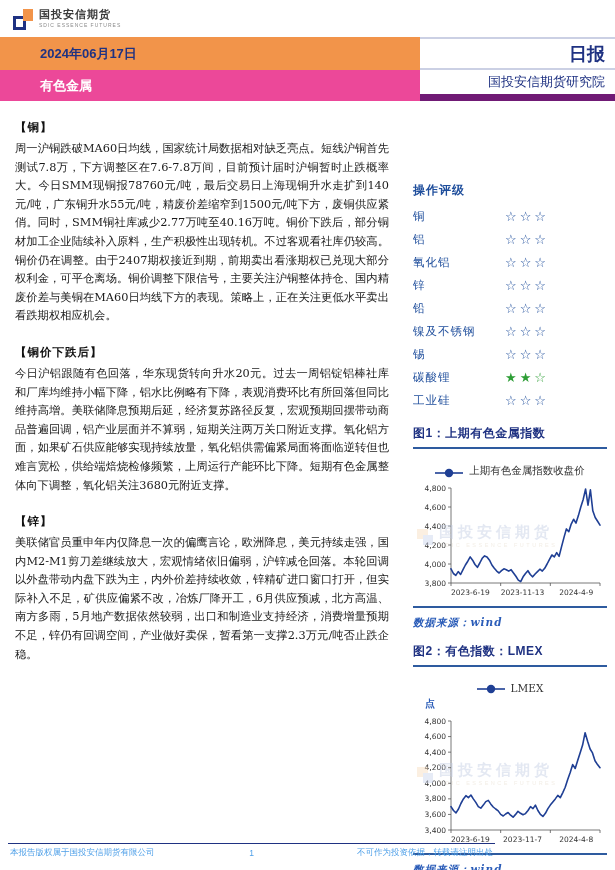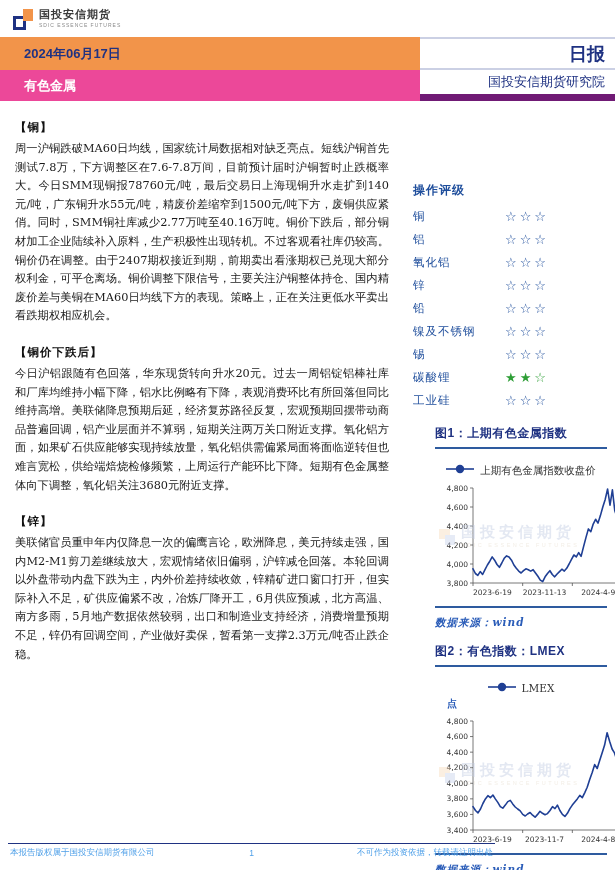--- a/index.html
+++ b/index.html
@@ -14,21 +14,21 @@
   .logo-icon .sq-blue { position:absolute; left:0; bottom:0; width:13px; height:14px; border:3px solid #1F3282; background:#fff; }
   .logo-icon .sq-orange { position:absolute; right:1px; top:0; width:10px; height:12px; background:#F2944A; }
   .logo-texts { display:flex; flex-direction:column; line-height:1; }
   .logo-name { font-family:"Liberation Sans",sans-serif; font-weight:bold; font-size:11px; color:#3a3a3a; letter-spacing:1px; }
   .logo-sub { font-family:"Liberation Sans",sans-serif; font-size:5px; color:#8a8a8a; letter-spacing:1px; margin-top:3px; }
   
   .banner { position:absolute; top:37px; left:0; width:615px; font-family:"Liberation Sans",sans-serif; }
   .b-row { display:flex; }
   .b-row1 { height:33px; }
   .b-row2 { height:31px; }
-  .cell-left { width:452px; display:flex; align-items:center; padding-left:24px; }
+  .cell-left { width:452px; display:flex; align-items:center; padding-left:40px; }
   .cell-mid { width:210px; background:#fff; display:flex; align-items:center; justify-content:flex-end; padding-right:10px; }
   .cell-right { flex:1; }
   .bg-orange { background:#F2944A; }
   .bg-navy { background:#ec4899; }
   .mid-1 { border-top:2px solid #CBD0E4; border-bottom:2px solid #CBD0E4; }
   .mid-2 { border-bottom:7px solid #701a75; }
   .banner-date { color:#1F3282; font-weight:bold; font-size:13px; }
   .banner-report-type { color:#1F3282; font-weight:bold; font-size:18px; }
   .banner-section { color:#ffffff; font-weight:bold; font-size:13px; }
   .banner-org { color:#1F3282; font-size:13px; }
@@ -39,23 +39,23 @@
   .sec-body { font-size:11.3px; line-height:18.6px; text-align:justify; color:#1a1a1a; margin:0; }
   
   .sidebar { position:absolute; left:413px; top:182px; width:194px; }
   .ratings-title { color:#1F4E9C; font-weight:bold; font-size:12px; margin-bottom:6px; letter-spacing:1px; }
   .rating-row { display:flex; align-items:center; height:23px; color:#1F4E9C; font-size:11.5px; }
   .rating-name { width:92px; letter-spacing:1px; }
   .rating-stars { font-size:13px; letter-spacing:3px; font-family:"DejaVu Sans",sans-serif; }
   .stars-green { color:#2E9E36; }
   .stars-blue { color:#1F4E9C; }
   
-  .chart-block { margin-top:13px;margin-left:22px; }
+  .chart-block { margin-top:13px; }
   .chart-title { font-family:"Liberation Sans",sans-serif; color:#1F3282; font-weight:bold; font-size:12px; padding-bottom:5px; border-bottom:2px solid #2E5B9F; letter-spacing:0.5px; }
-  .chart-legend { display:flex; justify-content:center; align-items:flex-start; gap:6px; margin-top:15px; font-size:10.5px; color:#333; }
+  .chart-legend { display:flex; justify-content:center; align-items:flex-end; gap:6px; margin-top:15px; font-size:10.5px; color:#333; }
   .unit-label { color:#2A5CB8; font-weight:bold; font-size:10px; margin:3px 0 0 12px; }
   .chart-wrap { position:relative; margin-top:4px; }
   .watermark { position:absolute; left:4px; top:36%; display:flex; align-items:center; gap:6px; opacity:0.45; pointer-events:none; }
   .wm-sq { position:relative; width:16px; height:16px; flex:0 0 auto; }
   .wm-sq .a { position:absolute; left:0; top:0; width:11px; height:10px; background:#F8DCBE; }
   .wm-sq .b { position:absolute; right:0; bottom:0; width:10px; height:10px; background:#C9D3EC; }
   .wm-texts { line-height:1; white-space:nowrap; }
   .wm-name { color:#C3CDE3; font-size:15px; font-weight:bold; letter-spacing:4px; }
   .wm-sub { color:#E4D9C8; font-size:5.5px; letter-spacing:2.5px; margin-top:3px; font-family:"Liberation Sans",sans-serif; }
   .chart-bottomline { border-bottom:2px solid #2E5B9F; margin-top:4px; }

